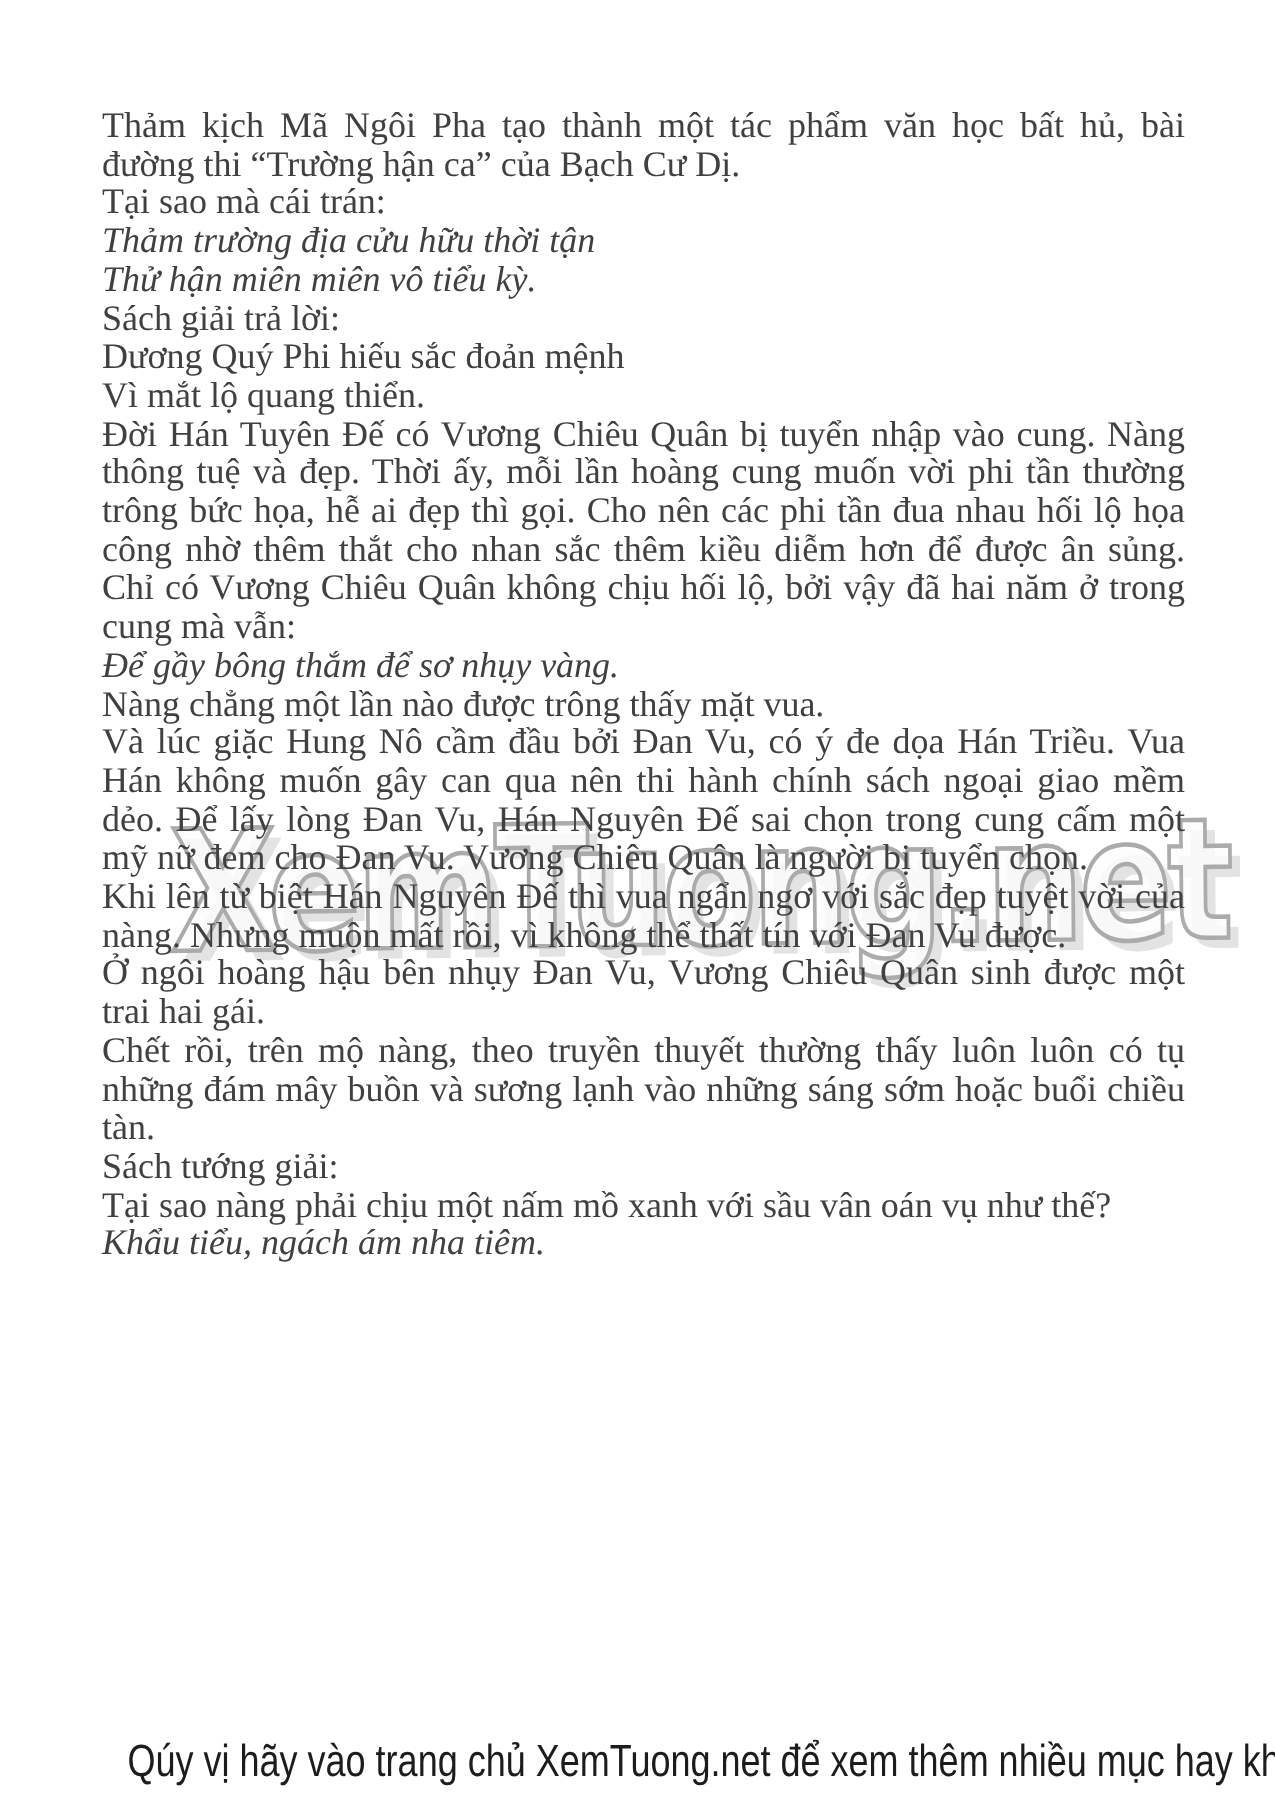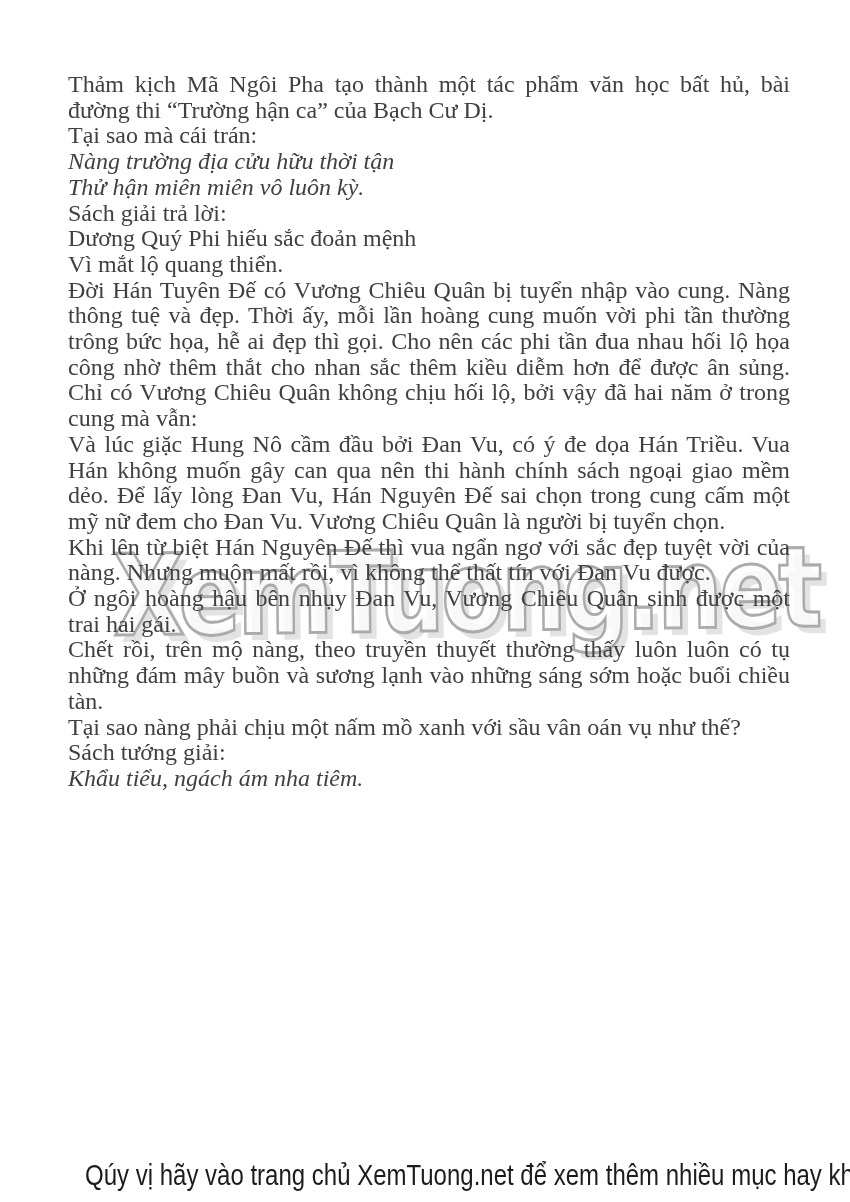--- a/index.html
+++ b/index.html
@@ -71,30 +71,32 @@
 </head>
 <body>
 
 <div class="page">
 
   <div class="watermark">XemTuong.net</div>
 
   <div class="content">
     <p>Thảm kịch Mã Ngôi Pha tạo thành một tác phẩm văn học bất hủ, bài đường thi “Trường hận ca” của Bạch Cư Dị.</p>
     <p>Tại sao mà cái trán:</p>
-    <p class="it">Nàng trường địa cửu hữu thời tận</p>
-    <p class="it">Thử hận miên miên vô luôn kỳ.</p>
+    <p class="it">Thảm trường địa cửu hữu thời tận</p>
+    <p class="it">Thử hận miên miên vô tiểu kỳ.</p>
     <p>Sách giải trả lời:</p>
     <p>Dương Quý Phi hiếu sắc đoản mệnh</p>
     <p>Vì mắt lộ quang thiển.</p>
     <p>Đời Hán Tuyên Đế có Vương Chiêu Quân bị tuyển nhập vào cung. Nàng thông tuệ và đẹp. Thời ấy, mỗi lần hoàng cung muốn vời phi tần thường trông bức họa, hễ ai đẹp thì gọi. Cho nên các phi tần đua nhau hối lộ họa công nhờ thêm thắt cho nhan sắc thêm kiều diễm hơn để được ân sủng. Chỉ có Vương Chiêu Quân không chịu hối lộ, bởi vậy đã hai năm ở trong cung mà vẫn:</p>
+    <p class="it">Để gầy bông thắm để sơ nhụy vàng.</p>
+    <p>Nàng chẳng một lần nào được trông thấy mặt vua.</p>
     <p>Và lúc giặc Hung Nô cầm đầu bởi Đan Vu, có ý đe dọa Hán Triều. Vua Hán không muốn gây can qua nên thi hành chính sách ngoại giao mềm dẻo. Để lấy lòng Đan Vu, Hán Nguyên Đế sai chọn trong cung cấm một mỹ nữ đem cho Đan Vu. Vương Chiêu Quân là người bị tuyển chọn.</p>
     <p>Khi lên từ biệt Hán Nguyên Đế thì vua ngẩn ngơ với sắc đẹp tuyệt vời của nàng. Nhưng muộn mất rồi, vì không thể thất tín với Đan Vu được.</p>
     <p>Ở ngôi hoàng hậu bên nhụy Đan Vu, Vương Chiêu Quân sinh được một trai hai gái.</p>
     <p>Chết rồi, trên mộ nàng, theo truyền thuyết thường thấy luôn luôn có tụ những đám mây buồn và sương lạnh vào những sáng sớm hoặc buổi chiều tàn.</p>
+    <p>Sách tướng giải:</p>
     <p>Tại sao nàng phải chịu một nấm mồ xanh với sầu vân oán vụ như thế?</p>
-    <p>Sách tướng giải:</p>
     <p class="it">Khẩu tiểu, ngách ám nha tiêm.</p>
   </div>
 
   <div class="footer">Qúy vị hãy vào trang chủ XemTuong.net để xem thêm nhiều mục hay khác</div>
 
 </div>
 
 </body></html>

